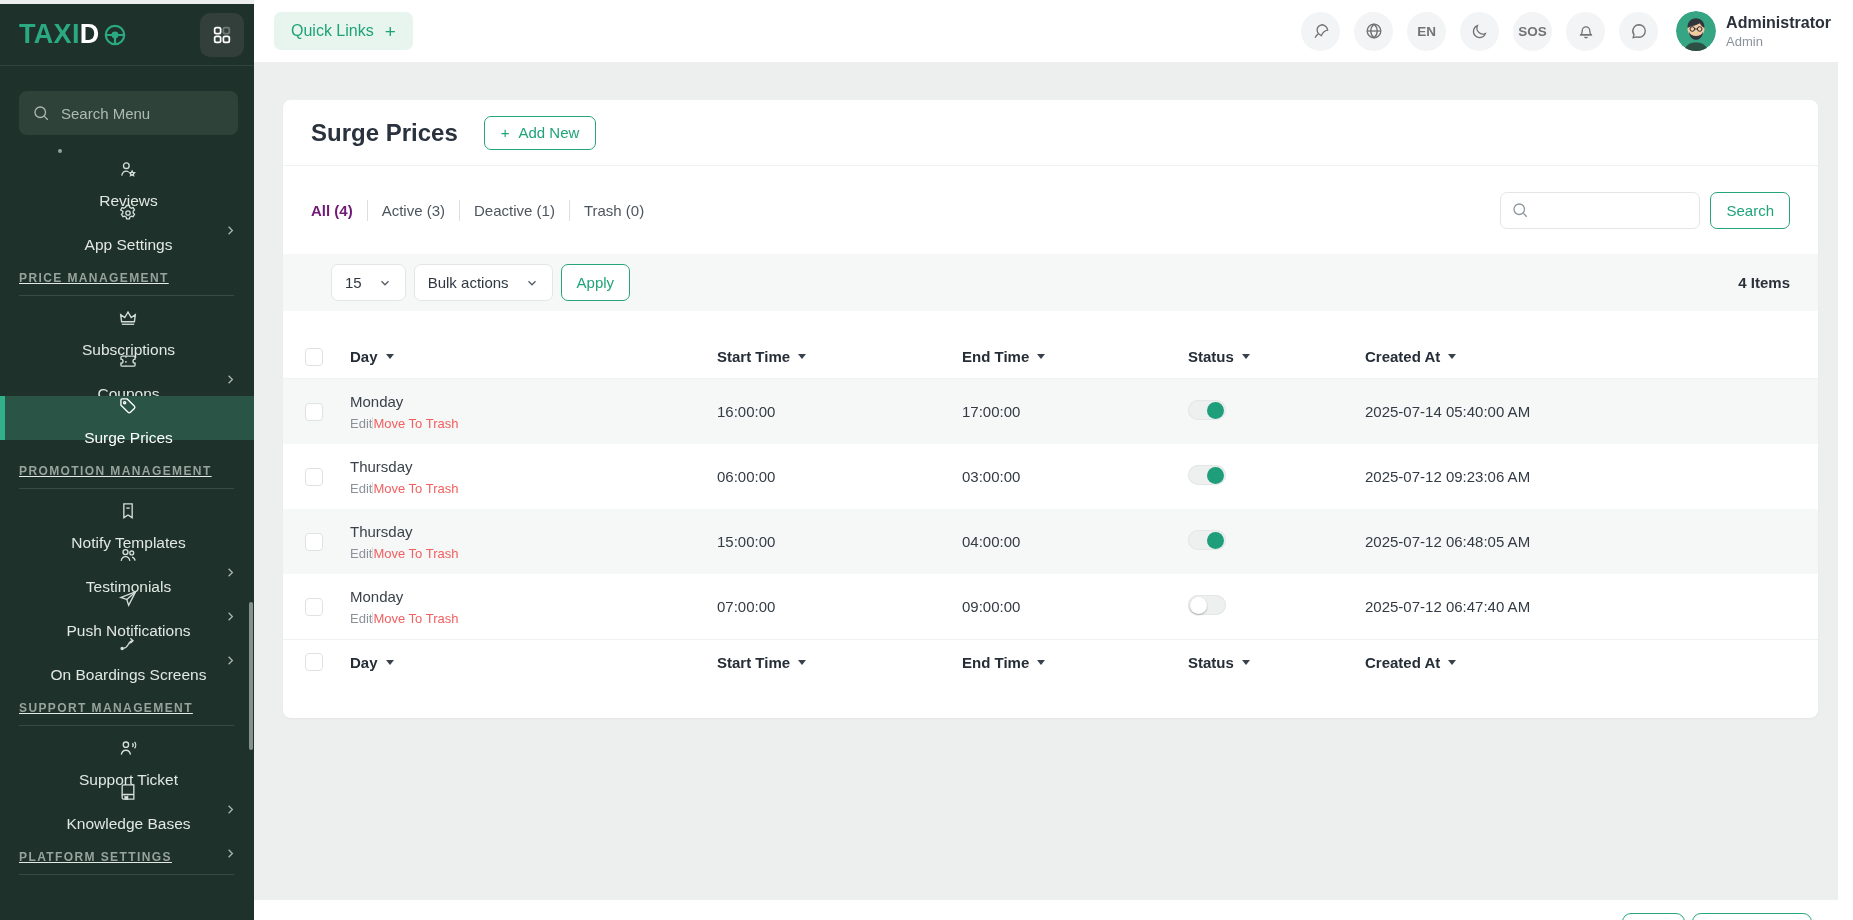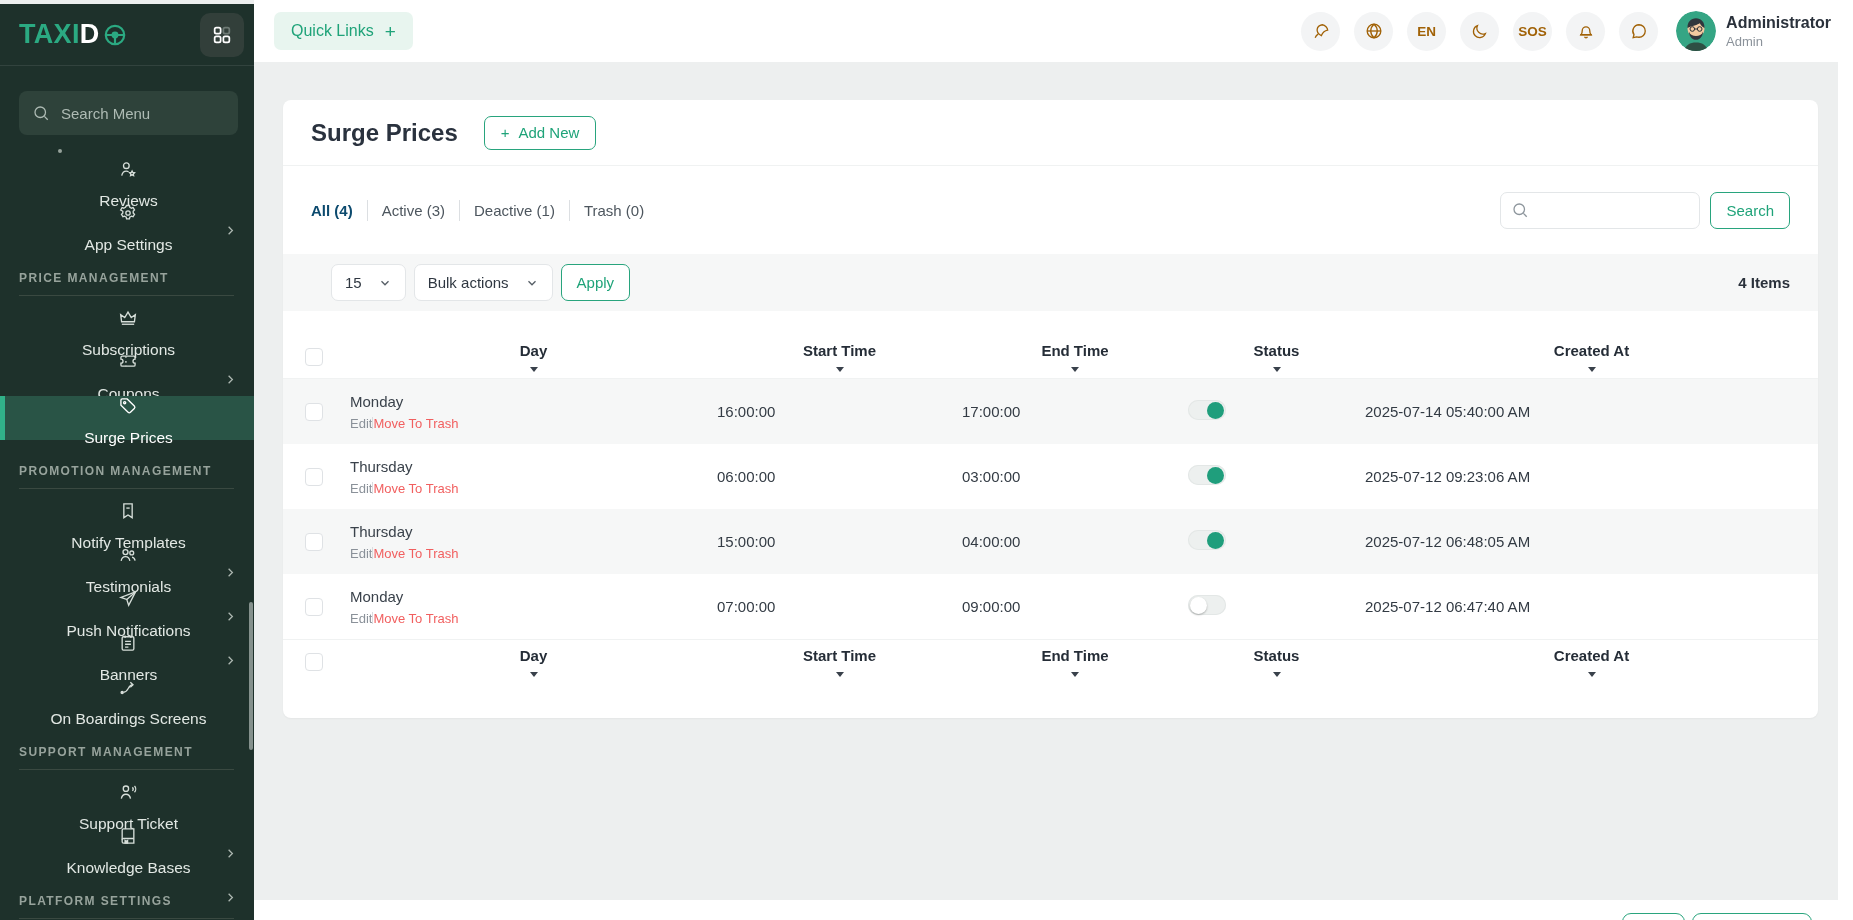--- a/index.html
+++ b/index.html
@@ -14,51 +14,51 @@
   .wheel { display: flex; margin-left: 2px; color: #2baa82; }
   .grid-toggle { width: 44px; height: 44px; border-radius: 10px; background: #323f3a; border: none; display: flex; align-items: center; justify-content: center; cursor: pointer; }
   .side-search { margin: 25px 16px 0 19px; height: 44px; background: #2e423a; border-radius: 8px; display: flex; align-items: center; gap: 11px; padding: 0 13px; color: #aebbb4; font-size: 15px; cursor: text; }
   .mini-dot { width: 4px; height: 4px; border-radius: 50%; background: #96a29b; margin: 14px 0 6px 58px; }
   .side-item { height: 44px; display: flex; align-items: center; padding: 0 16px 0 19px; gap: 13px; font-size: 15.5px; color: #e2e8e4; position: relative; cursor: pointer; flex-direction: column; }
   .side-item .s-icon { width: 22px; display: flex; color: #d6ded9; }
   .side-item .s-chev { margin-left: auto; display: flex; color: #aeb8b2; }
   .side-item.active { background: #295446; color: #ffffff; }
   .side-item.active::before { content: ""; position: absolute; left: 0; top: 0; bottom: 0; width: 5px; background: #31b189; }
   .side-item.active .s-icon { color: #ffffff; }
-  .side-section { padding: 24px 20px 0 19px; }
+  .side-section { padding: 24px 20px 0 19px; text-decoration: underline; }
   .s-sec-label { font-size: 12px; font-weight: 700; letter-spacing: 1.4px; color: #97a39c; }
   .s-sec-line { height: 1px; background: #3a4941; margin: 10px 0 12px 0; }
   .side-thumb { position: absolute; right: 1px; top: 598px; width: 4px; height: 148px; background: rgba(236,242,239,0.5); border-radius: 2px; }
 
   
   .topbar { position: absolute; left: 254px; top: 0; right: 0; height: 62px; background: #ffffff; display: flex; align-items: center; justify-content: space-between; padding: 0 22px 0 20px; }
   .quick-links { height: 38px; background: #e8f5ef; color: #1fa379; border: none; border-radius: 7px; font-size: 16px; font-family: inherit; display: flex; align-items: center; gap: 11px; padding: 0 17px; cursor: pointer; }
   .ql-plus { font-size: 19px; line-height: 1; }
   .tb-right { display: flex; align-items: center; gap: 14px; }
-  .tb-circle { width: 39px; height: 39px; border-radius: 50%; background: #f3f4f5; border: none; display: flex; align-items: center; justify-content: center; color: #a16207; font-size: 13.5px; font-weight: 600; font-family: inherit; cursor: pointer; }
+  .tb-circle { width: 39px; height: 39px; border-radius: 50%; background: #f3f4f5; border: none; display: flex; align-items: center; justify-content: center; color: #737373; font-size: 13.5px; font-weight: 600; font-family: inherit; cursor: pointer; }
   .user { display: flex; align-items: center; gap: 10px; margin-left: 4px; cursor: pointer; }
   .avatar { width: 40px; height: 40px; border-radius: 50%; overflow: hidden; display: flex; }
   .user-name { font-size: 16px; font-weight: 600; color: #2a313b; }
   .user-role { font-size: 13px; color: #8b929a; margin-top: 2px; }
 
   
   .content { position: absolute; left: 254px; top: 62px; right: 0; bottom: 0; background: #edefef; }
   .footer-strip { position: absolute; left: 0; right: 0; bottom: 0; height: 20px; background: #ffffff; }
   .scroll-strip { position: absolute; right: 0; top: 0; width: 15px; bottom: 0; background: #ffffff; }
   .card { position: absolute; left: 29px; top: 38px; width: 1535px; height: 618px; background: #ffffff; border-radius: 8px; box-shadow: 0 1px 2px rgba(20,30,27,0.04); }
 
   .card-head { height: 66px; display: flex; align-items: center; gap: 26px; padding: 0 28px; border-bottom: 1px solid #f0f2f2; }
   .page-title { font-size: 24px; font-weight: 700; color: #2a323e; }
   .add-new { height: 34px; padding: 0 16px; border: 1px solid #28a47d; color: #1fa379; background: #ffffff; border-radius: 7px; font-size: 15px; font-family: inherit; display: flex; align-items: center; gap: 9px; cursor: pointer; }
 
   .tabs-row { height: 88px; display: flex; align-items: center; justify-content: space-between; padding: 0 28px; }
   .tabs { display: flex; align-items: center; }
   .tab { font-size: 15px; color: #4d565e; padding: 2px 14px; border-left: 1px solid #dcdfe2; cursor: pointer; white-space: nowrap; }
   .tab:first-child { border-left: none; padding-left: 0; }
-  .tab.active { color: #0c4a6e; font-weight: 700; }
+  .tab.active { color: #701a75; font-weight: 700; }
   .tr-right { display: flex; align-items: center; gap: 10px; }
   .search-box { width: 200px; height: 37px; border: 1px solid #e3e6e8; border-radius: 7px; display: flex; align-items: center; padding: 0 10px; gap: 8px; color: #8d959c; background: #ffffff; }
   .search-box input { border: none; outline: none; width: 100%; font-size: 15px; font-family: inherit; color: #333; background: transparent; }
   .btn-outline { height: 37px; padding: 0 15px; border: 1px solid #28a47d; color: #1fa379; border-radius: 7px; background: #ffffff; font-size: 15px; font-family: inherit; cursor: pointer; }
 
   .bulk-row { height: 57px; background: #f6f7f7; display: flex; align-items: center; justify-content: space-between; padding: 0 28px; }
   .bulk-left { display: flex; align-items: flex-end; gap: 8px; padding-left: 20px; }
   .select { height: 37px; background: #ffffff; border: 1px solid #e3e6e8; border-radius: 7px; display: flex; align-items: center; gap: 16px; padding: 0 13px; font-size: 15px; color: #2f3741; cursor: pointer; }
   .select .sel-chev { display: flex; color: #555d65; }
   .items-count { font-size: 15px; font-weight: 600; color: #2a313b; }
@@ -68,21 +68,21 @@
   .thead { height: 44px; border-bottom: 1px solid #f0f2f2; }
   .trow { height: 65px; justify-content: flex-end; }
   .trow.stripe { background: #f6f7f7; }
   .tfoot { height: 45px; border-top: 1px solid #f0f2f2; }
   .c-check { width: 45px; }
   .c-day { width: 367px; }
   .c-start { width: 245px; }
   .c-end { width: 226px; }
   .c-status { width: 177px; }
   .c-created { flex: 1; }
-  .th { font-weight: 700; color: #252d37; display: flex; align-items: center; gap: 8px; flex-direction: column; }
+  .th { font-weight: 700; color: #252d37; display: flex; align-items: center; gap: 8px; }
   .sort-caret { width: 0; height: 0; border-left: 4px solid transparent; border-right: 4px solid transparent; border-top: 5px solid #39414b; display: inline-block; }
   .checkbox { width: 18px; height: 18px; border: 1px solid #dfe2e5; border-radius: 4px; background: #ffffff; display: block; cursor: pointer; }
   .day-name { color: #3a424b; }
   .day-actions { margin-top: 6px; font-size: 13px; display: flex; align-items: center; }
   .act-edit { color: #8a9199; cursor: pointer; }
   .vsep { width: 1px; height: 12px; background: #d9dcdf; }
   .act-trash { color: #f15f5f; cursor: pointer; }
   .toggle { width: 38px; height: 20px; border-radius: 10px; background: #edf0ef; box-shadow: inset 0 0 0 1px #e3e7e6; display: inline-block; position: relative; cursor: pointer; }
   .toggle .knob { position: absolute; top: 1.5px; width: 17px; height: 17px; border-radius: 50%; }
   .toggle.on .knob { right: 2px; background: #1f9e7c; }
@@ -247,29 +247,20 @@
           </svg>
         </span>
       <span class="s-label">Push Notifications</span>
       <span class="s-chev">
           <svg width="15" height="15" viewBox="0 0 24 24" fill="none" stroke="currentColor" stroke-width="2">
             <polyline points="9 6 15 12 9 18"></polyline>
           </svg>
         </span>
     </div>
 
-    <div class="side-item">
-      <span class="s-icon">
-          <svg width="20" height="20" viewBox="0 0 24 24" fill="none" stroke="currentColor" stroke-width="1.6">
-            <rect x="5" y="4.5" width="14" height="16" rx="1.5"></rect>
-            <path d="M8.5 3v3M15.5 3v3M8.5 10h7M8.5 13.5h7M8.5 17h4"></path>
-          </svg>
-        </span>
-      <span class="s-label">Banners</span>
-    </div>
 
     <div class="side-item">
       <span class="s-icon">
           <svg width="20" height="20" viewBox="0 0 24 24" fill="none" stroke="currentColor" stroke-width="1.6">
             <circle cx="5" cy="18.5" r="1.3" fill="currentColor"></circle>
             <path d="M6.8 18.3c6 0 5-9 11-9"></path>
             <path d="M14.8 6.3l3.2 3-3.2 3"></path>
           </svg>
         </span>
       <span class="s-label">On Boardings Screens</span>

